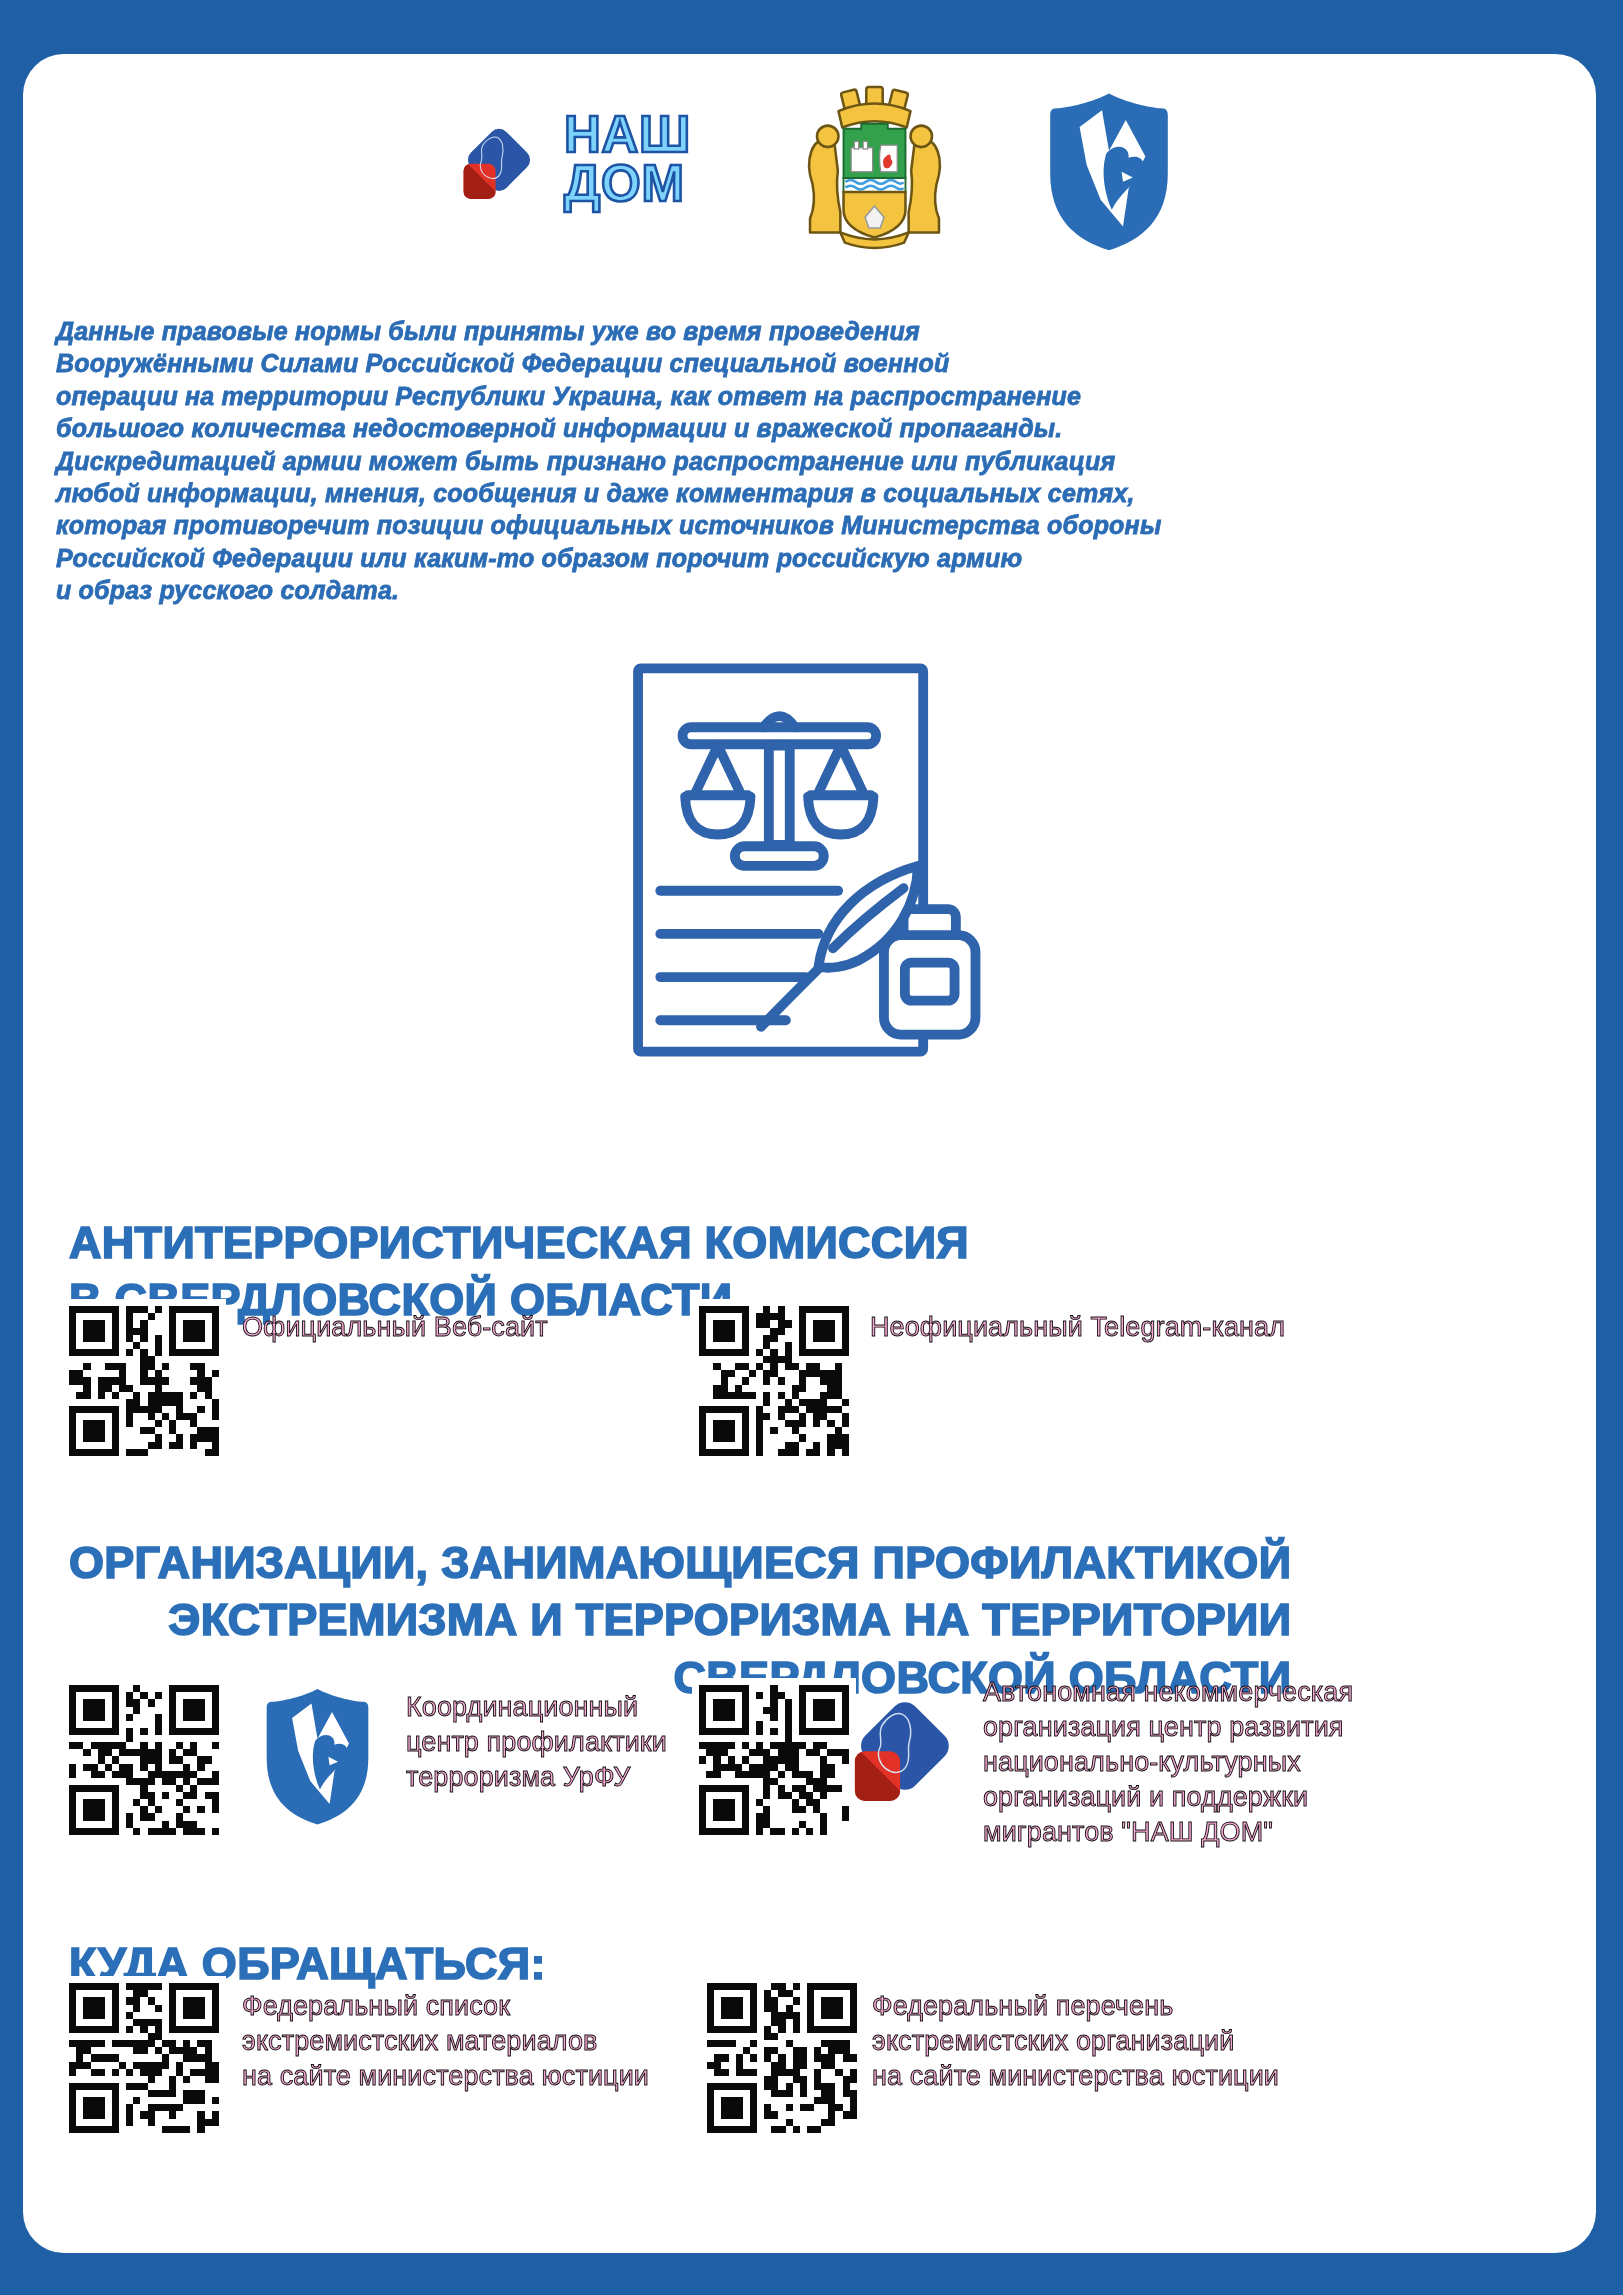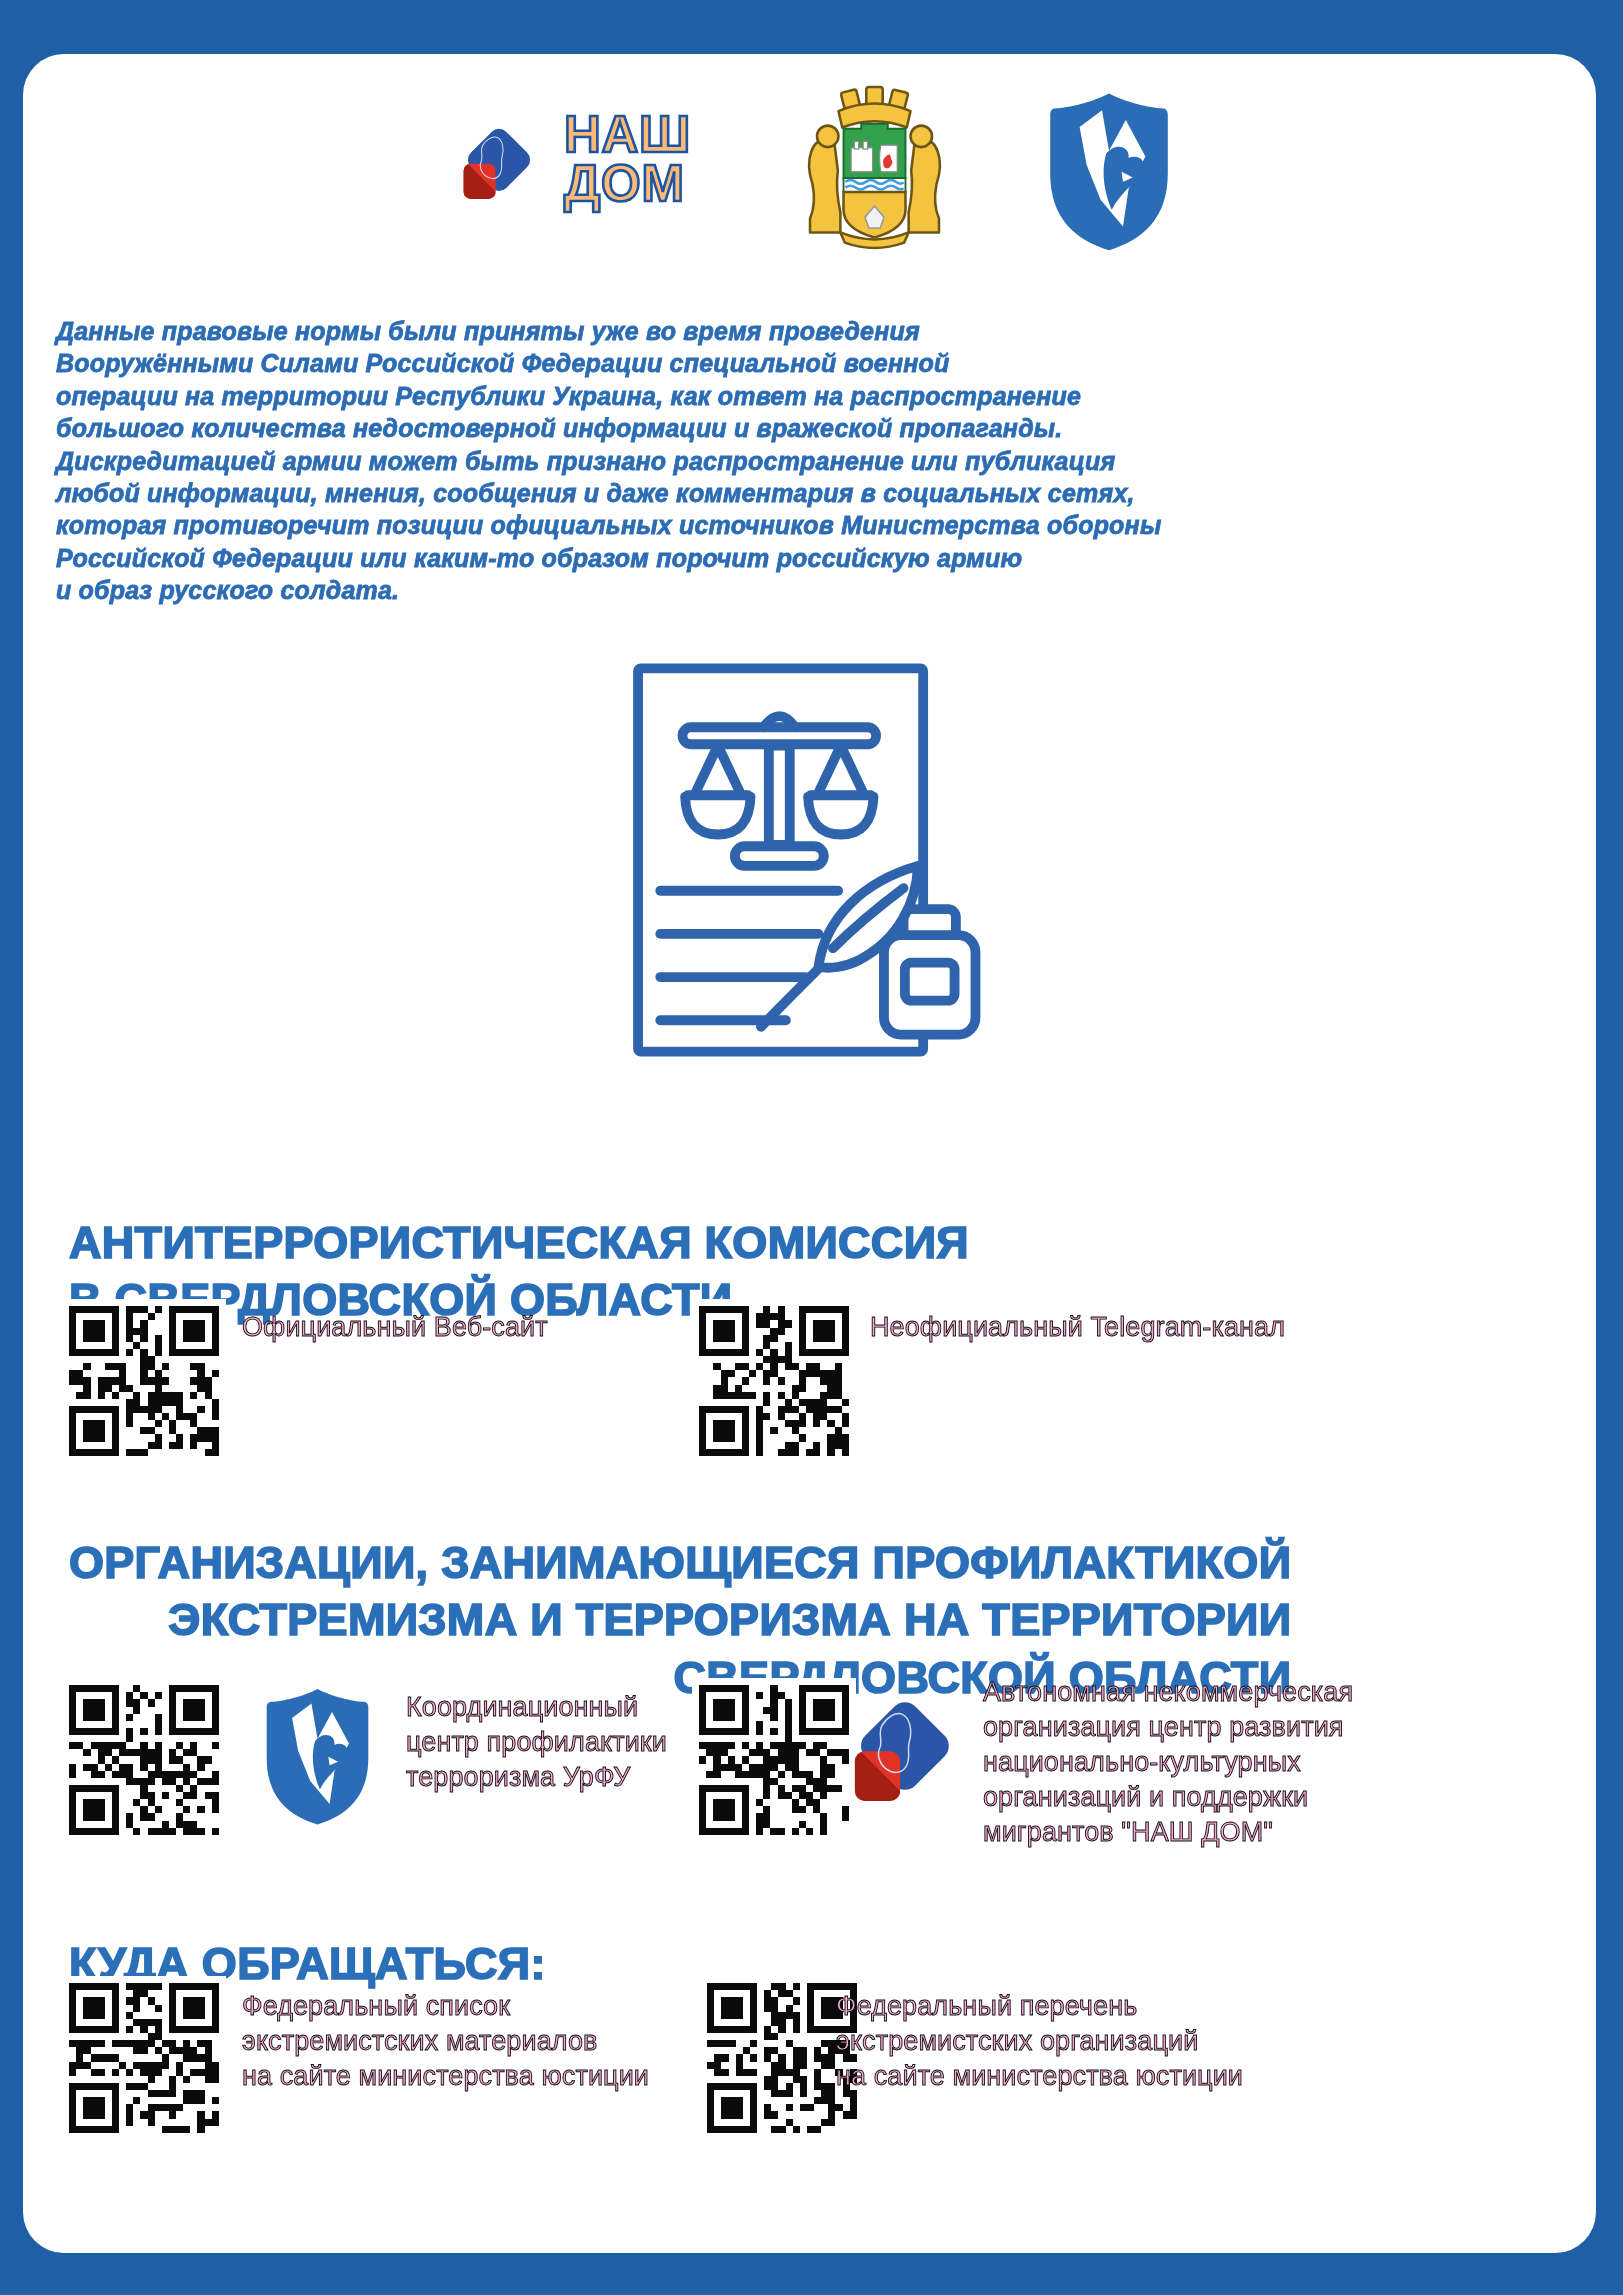--- a/index.html
+++ b/index.html
@@ -9,21 +9,21 @@
     font-family:"Liberation Sans", sans-serif;
   }
   .abs{position:absolute;}
   .card{
     left:23px;top:54px;width:1573px;height:2199px;
     background:#ffffff;border-radius:41px;
   }
   
   .nd-icon{left:458px;top:107px;width:80px;height:115px;}
   .nd-text{
-    left:564px;top:111px;color:#fdba74;font-weight:700;
+    left:564px;top:111px;color:#7dd3fc;font-weight:700;
     font-size:51px;line-height:0.96;letter-spacing:0.7px;
     -webkit-text-stroke:2.6px #1d54a3;
   }
   .coat{left:779px;top:82px;width:191px;height:177px;}
   .hdr-shield{left:1039px;top:87px;width:140px;height:169px;}
   .emb svg, .nd-icon svg, .coat svg, .hdr-shield svg, .illus svg{width:100%;height:100%;display:block;}
   
   .intro{
     left:56px;top:290px;width:1525px;
     color:#2b6cb5;font-size:25px;line-height:1.295;
@@ -1561,16 +1561,16 @@
         <rect x="6" y="21" width="1" height="1"></rect>
         <rect x="7" y="21" width="1" height="1"></rect>
         <rect x="10" y="21" width="1" height="1"></rect>
         <rect x="11" y="21" width="1" height="1"></rect>
         <rect x="13" y="21" width="1" height="1"></rect>
         <rect x="15" y="21" width="1" height="1"></rect>
         <rect x="16" y="21" width="1" height="1"></rect>
       </g>
     </svg>
   </div>
-<div class="abs lbl" style="left:836px;top:1989px">Федеральный перечень
+<div class="abs lbl" style="left:872px;top:1989px">Федеральный перечень
 экстремистских организаций
 на сайте министерства юстиции</div>
 
 
 </body></html>

